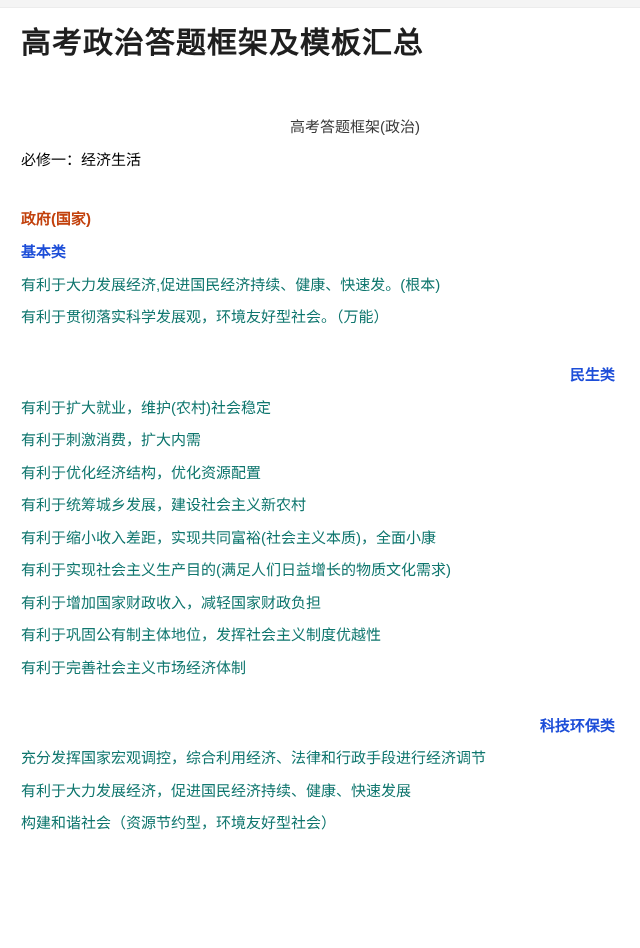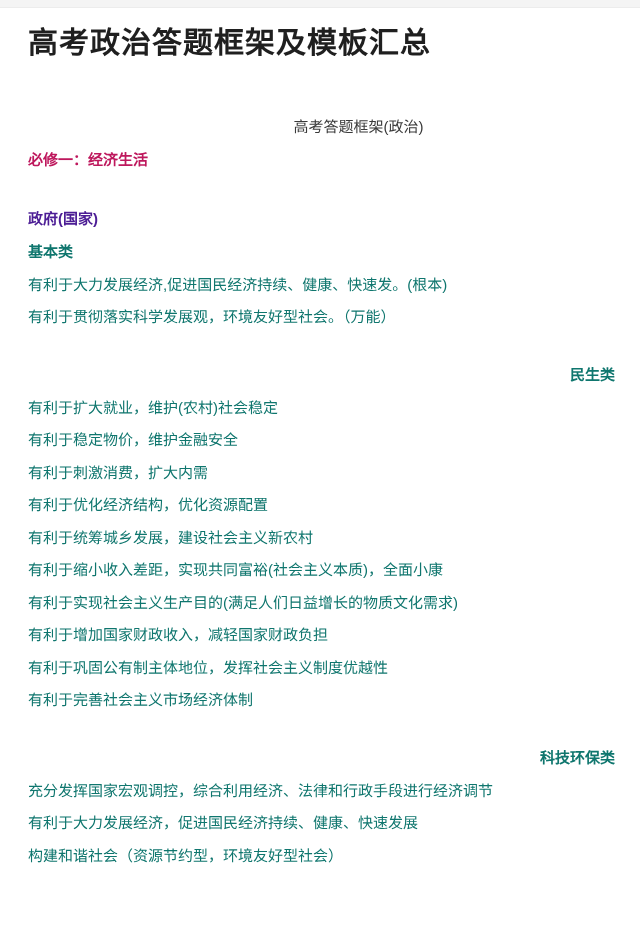--- a/index.html
+++ b/index.html
@@ -15,21 +15,21 @@
     color: #3a3a3a;
     -webkit-font-smoothing: antialiased;
   }
   .top-strip {
     width: 100%;
     height: 7px;
     background: #f4f4f4;
     border-bottom: 1px solid #ececec;
   }
   .doc {
-    padding: 0 25px 0 28px;
+    padding: 0 25px 0 21px;
   }
   .doc-title {
     margin: 15px 0 0 0;
     font-size: 30px;
     line-height: 40px;
     font-weight: 700;
     color: #1f1f1f;
     letter-spacing: 1px;
   }
   .header-note {
@@ -38,36 +38,35 @@
     line-height: 21px;
     text-align: center;
     position: relative;
     left: 37px;
     color: #3a3a3a;
   }
   .module-line {
     margin: 12px 0 0 0;
     font-size: 15px;
     line-height: 21px;
-    color: #be185d;
-    font-weight: bold;
+    color: #000000;
   }
   .category-heading {
     margin: 38px 0 0 0;
     font-size: 15px;
     line-height: 21px;
     font-weight: 700;
-    color: #4c1d95;
+    color: #c2410c;
   }
   .group-heading {
     margin: 12px 0 0 0;
     font-size: 15px;
     line-height: 21px;
     font-weight: 700;
-    color: #0f766e;
+    color: #1d4ed8;
   }
   .group-heading.gap-above {
     margin-top: 37px;
     text-align: right;
   }
   .answer-line {
     margin: 11.5px 0 0 0;
     font-size: 15px;
     line-height: 21px;
     color: #0f766e;
@@ -88,21 +87,20 @@
   <p class="module-line">必修一：经济生活</p>
 
   <p class="category-heading">政府(国家)</p>
 
   <p class="group-heading">基本类</p>
   <p class="answer-line">有利于大力发展经济,促进国民经济持续、健康、快速发。(根本)</p>
   <p class="answer-line">有利于贯彻落实科学发展观，环境友好型社会。（万能）</p>
 
   <p class="group-heading gap-above">民生类</p>
   <p class="answer-line">有利于扩大就业，维护(农村)社会稳定</p>
-  <p class="answer-line">有利于稳定物价，维护金融安全</p>
   <p class="answer-line">有利于刺激消费，扩大内需</p>
   <p class="answer-line">有利于优化经济结构，优化资源配置</p>
   <p class="answer-line">有利于统筹城乡发展，建设社会主义新农村</p>
   <p class="answer-line">有利于缩小收入差距，实现共同富裕(社会主义本质)，全面小康</p>
   <p class="answer-line">有利于实现社会主义生产目的(满足人们日益增长的物质文化需求)</p>
   <p class="answer-line">有利于增加国家财政收入，减轻国家财政负担</p>
   <p class="answer-line">有利于巩固公有制主体地位，发挥社会主义制度优越性</p>
   <p class="answer-line">有利于完善社会主义市场经济体制</p>
 
   <p class="group-heading gap-above">科技环保类</p>

